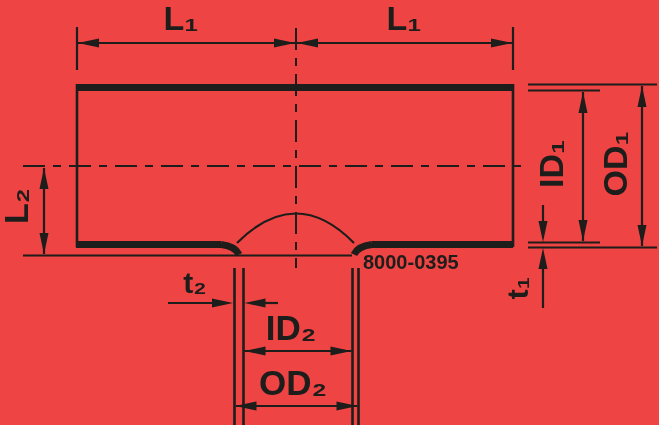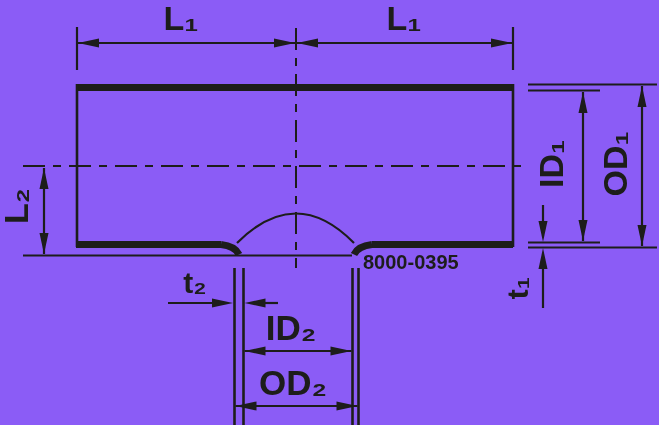--- a/index.html
+++ b/index.html
@@ -1,19 +1,19 @@
 <!DOCTYPE html>
 <html><head>
 <meta charset="utf-8">
 <style>
   html,body{margin:0;padding:0;background:#ffffff;}
   .canvas{
     position:relative;
     width:659px;height:425px;
-    background:#8b5cf6;
+    background:#ef4444;
     overflow:hidden;
     font-family:"Liberation Sans",sans-serif;
   }
   svg{display:block;}
   .thick{stroke:#1d1d1b;stroke-width:7;fill:none;stroke-linecap:butt;}
   .thin{stroke:#1d1d1b;stroke-width:2.2;fill:none;}
   .edge{stroke:#1d1d1b;stroke-width:2.6;fill:none;}
   .cline{stroke:#1d1d1b;stroke-width:2;fill:none;stroke-dasharray:22 8 8 8;}
   .ah{fill:#1d1d1b;stroke:none;}
   .lbl{font-family:"Liberation Sans",sans-serif;font-weight:bold;fill:#1d1d1b;}

